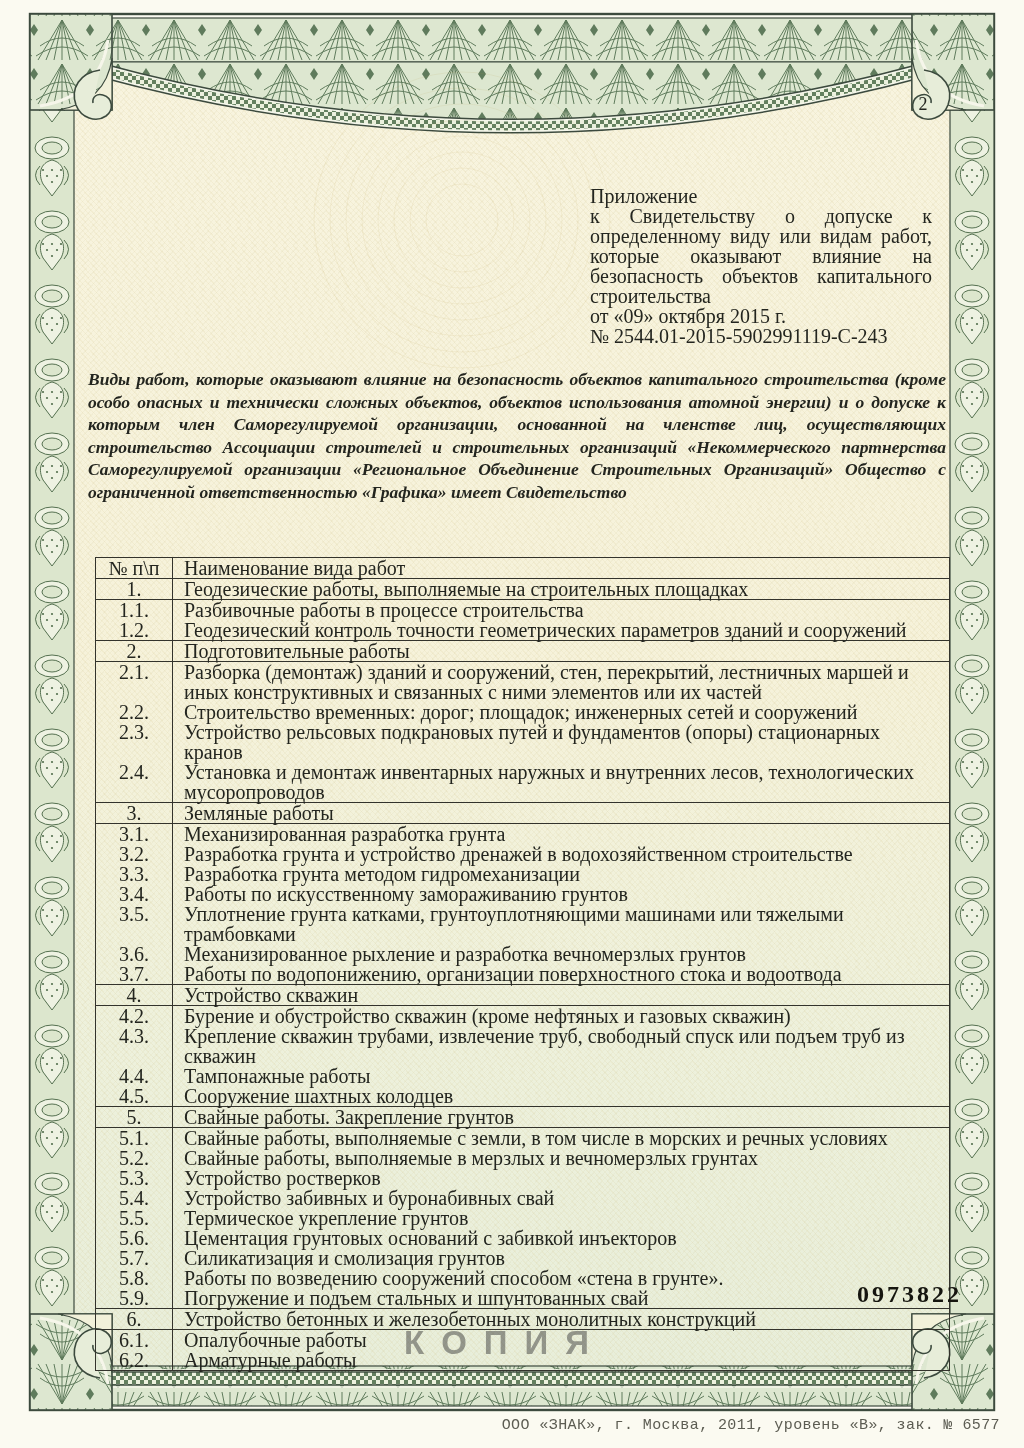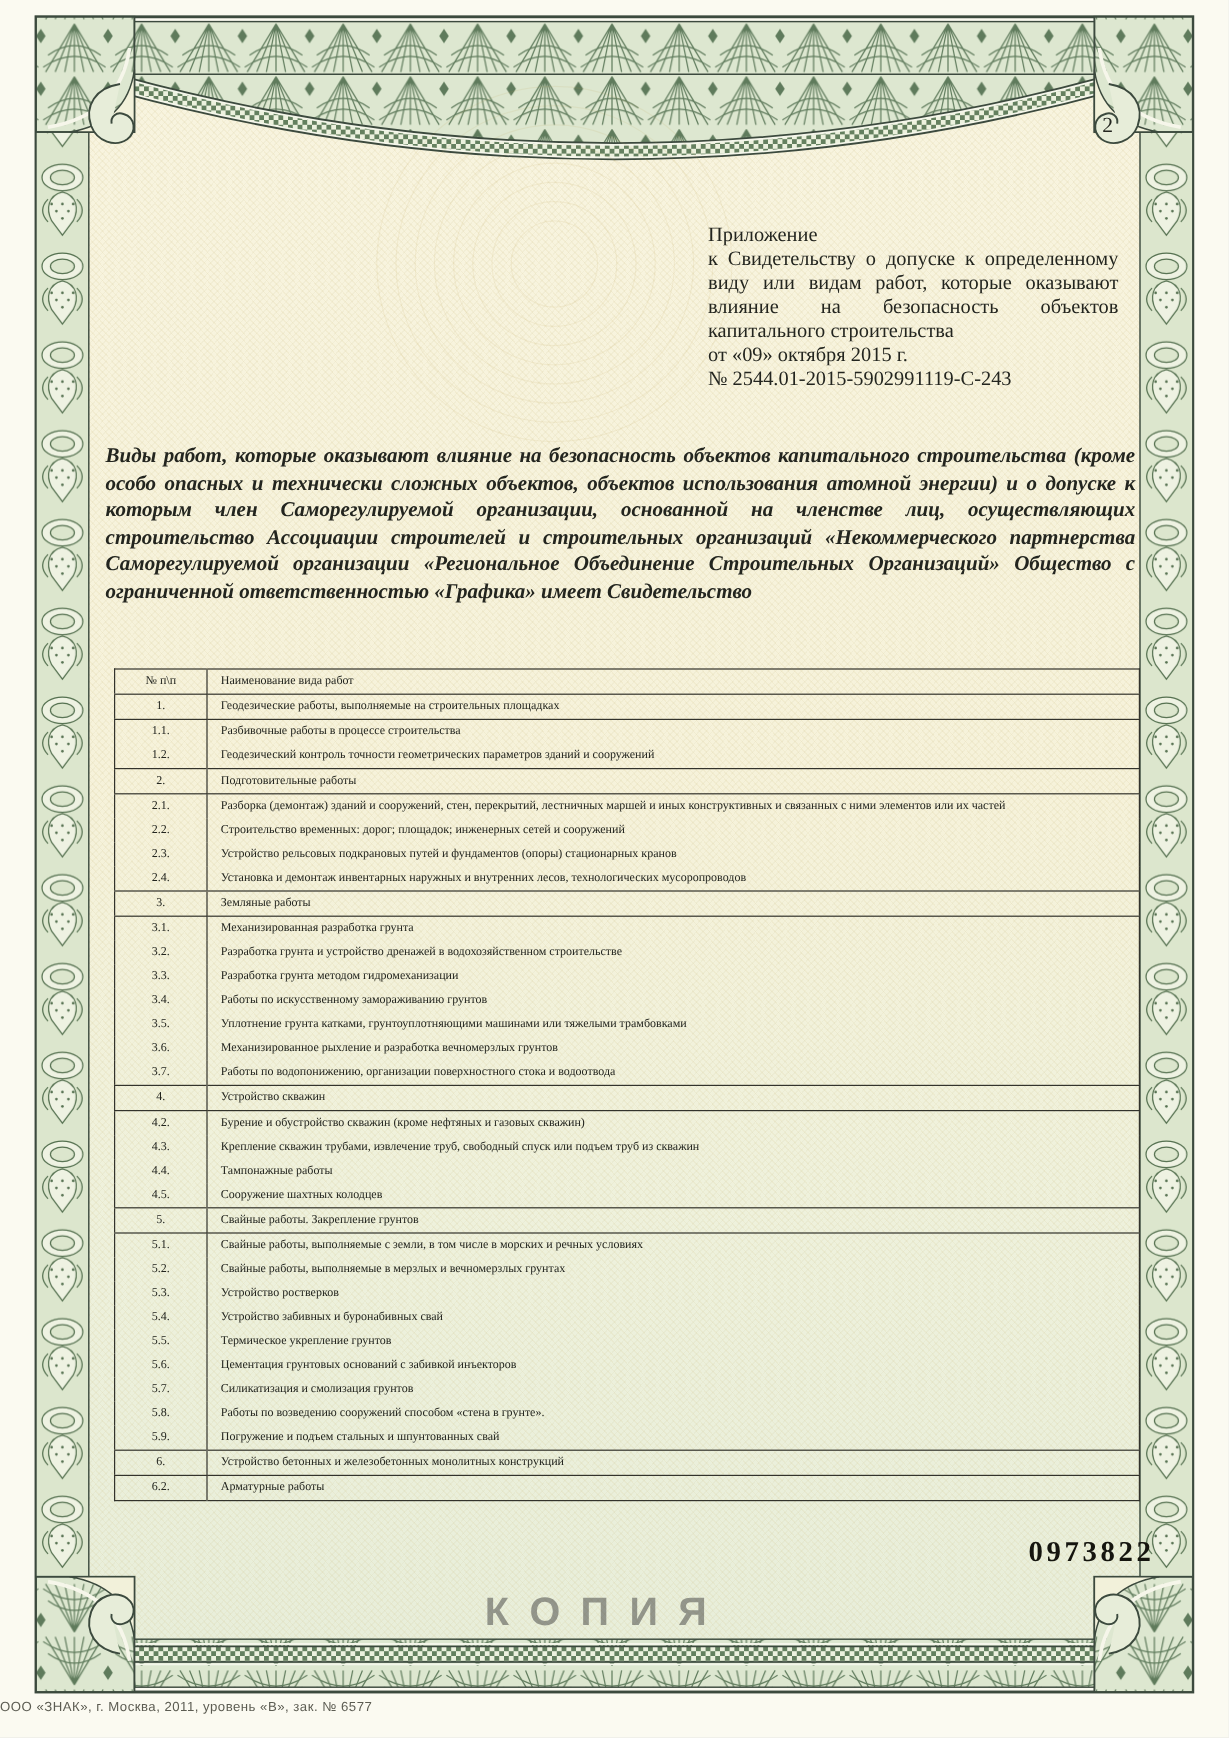--- a/index.html
+++ b/index.html
@@ -15,34 +15,34 @@
       repeating-linear-gradient(47deg, rgba(210,192,130,0.13) 0 1px, transparent 1px 4px),
       repeating-linear-gradient(-47deg, rgba(198,190,140,0.11) 0 1px, transparent 1px 4px),
       linear-gradient(180deg,#f8f4df 0%,#f6f2da 46%,#eef1dc 74%,#e8eeda 100%);
     z-index:0;
   }
   .frame{position:absolute;left:0;top:0;z-index:1;}
   .content{position:absolute;left:0;top:0;width:1024px;height:1448px;z-index:2;}
 
   .pagenum{position:absolute;left:908px;top:94px;width:30px;text-align:center;font-size:18px;}
 
-  .appendix{position:absolute;left:590px;top:186px;width:342px;font-size:17px;line-height:20px;}
+  .appendix{position:absolute;left:590px;top:186px;width:342px;font-size:20px;line-height:20px;}
   .ap-just{text-align:justify;}
 
   .intro{
     position:absolute;left:88px;top:368px;width:858px;
     font-size:17.5px;line-height:22.6px;font-weight:bold;
     text-align:justify;
     font-style:italic;
   }
 
   table.works{
     position:absolute;left:95px;top:557px;width:855px;
     border-collapse:collapse;table-layout:fixed;
-    font-family:"Liberation Serif", serif;font-size:10px;line-height:20px;color:#23251f;
+    font-family:"Liberation Serif", serif;font-size:20px;line-height:20px;color:#23251f;
   }
   table.works, table.works th, table.works td{border-color:#33332c;}
   table.works{border:1.6px solid #33332c;}
   .works th{font-weight:normal;text-align:left;padding:0;}
   .works td{padding:0;vertical-align:top;}
   .works .num{width:76px;text-align:center;border-right:1.5px solid #33332c;}
   .works thead th{border-bottom:1.5px solid #33332c;}
   .works thead .num{text-align:center;}
   .works .nm{padding:0 8px 0 11px;}
   .works tr.section td{border-top:1.4px solid #33332c;border-bottom:1.4px solid #33332c;}
@@ -50,22 +50,22 @@
   .serial{
     position:absolute;left:762px;top:1281px;width:200px;text-align:right;
     font-size:24px;font-weight:bold;letter-spacing:3px;color:#15150f;
   }
   .watermark{
     position:absolute;left:340px;top:1324px;width:330px;text-align:center;
     font-family:"Liberation Sans", sans-serif;font-weight:bold;
     font-size:33px;letter-spacing:17px;color:#404040;opacity:.5;
   }
   .printline{
-    position:absolute;left:0;top:1417px;width:1000px;text-align:left;
-    font-family:Liberation Sans, sans-serif;font-size:11px;color:#5c5c52;letter-spacing:.4px;
+    position:absolute;left:0;top:1417px;width:1000px;text-align:right;
+    font-family:Liberation Mono, monospace;font-size:15px;color:#5c5c52;letter-spacing:.4px;
   }
 </style>
 </head>
 <body>
 
 <div class="page">
   <div class="inner"></div>
 
   <svg class="frame" width="1024" height="1448" viewBox="0 0 1024 1448" aria-hidden="true">
     <defs>
@@ -303,20 +303,24 @@
           </tr>
           <tr>
             <td class="num">5.9.</td>
             <td class="nm">Погружение и подъем стальных и шпунтованных свай</td>
           </tr>
           <tr class="section">
             <td class="num">6.</td>
             <td class="nm">Устройство бетонных и железобетонных монолитных конструкций</td>
           </tr>
           <tr>
+            <td class="num">6.1.</td>
+            <td class="nm">Опалубочные работы</td>
+          </tr>
+          <tr>
             <td class="num">6.2.</td>
             <td class="nm">Арматурные работы</td>
           </tr>
         </tbody>
     </table>
 
     <div class="serial">0973822</div>
     <div class="watermark">КОПИЯ</div>
     <div class="printline">ООО «ЗНАК», г. Москва, 2011, уровень «В», зак. № 6577</div>
   </div>

